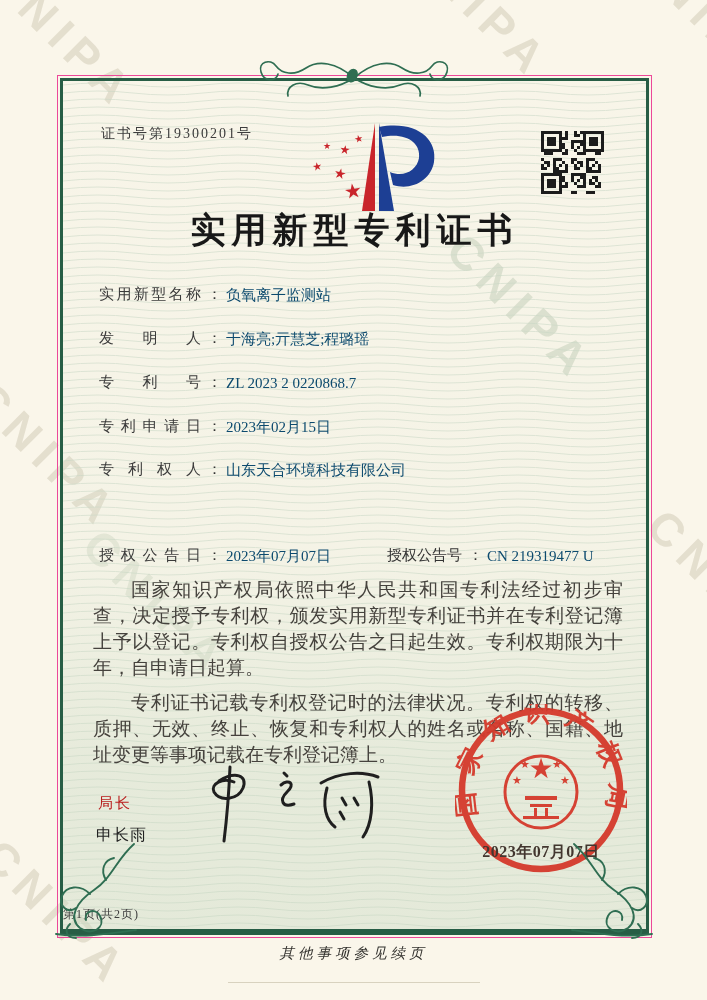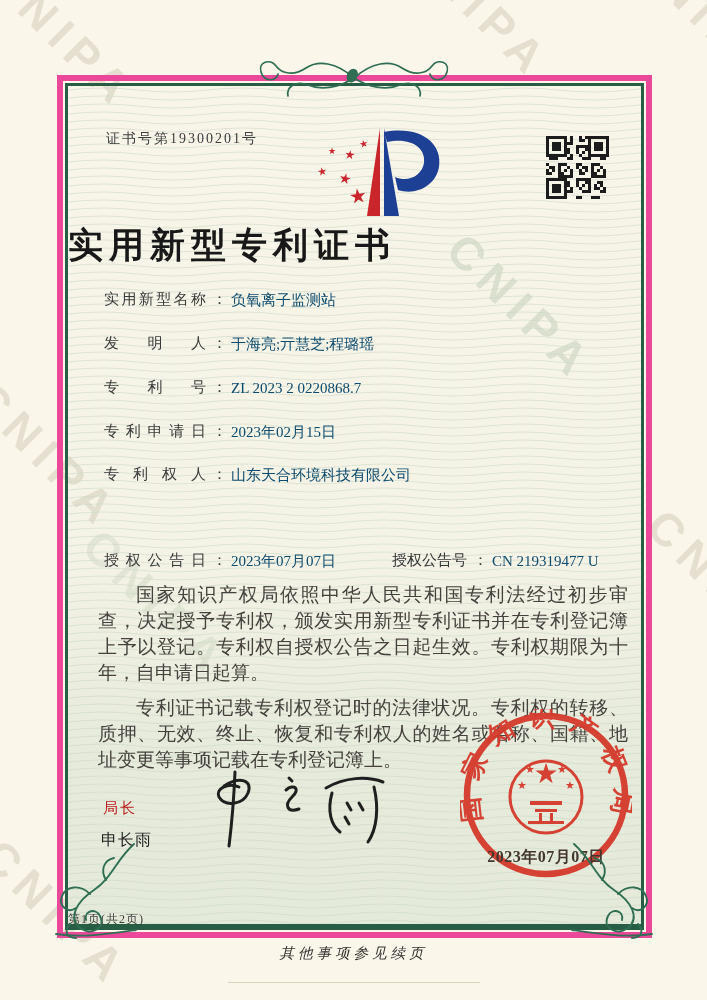--- a/index.html
+++ b/index.html
@@ -7,33 +7,33 @@
   .page{position:relative;width:707px;height:1000px;background:#faf6ea;overflow:hidden;margin:0 auto;}
 
   
   .wm{position:absolute;z-index:1;font-family:"Liberation Sans","DejaVu Sans",sans-serif;
       font-weight:bold;font-size:46px;letter-spacing:9px;color:rgba(178,170,142,0.30);
       transform:rotate(45deg);white-space:nowrap;pointer-events:none;}
   .wm.green{color:rgba(160,176,150,0.32);}
 
   
   .frame{position:absolute;left:57px;top:75px;width:595px;height:863px;z-index:2;
-         border:6px solid #ec4899;padding:2px;box-sizing:border-box;}
+         border:1px solid #ec4899;padding:2px;box-sizing:border-box;}
   .frame-inner{position:relative;width:100%;height:100%;box-sizing:border-box;
          border:3px solid #275d45;border-bottom-width:6px;}
   .waves{position:absolute;left:0;top:0;width:100%;height:100%;opacity:.55;}
   .tint{position:absolute;left:0;top:0;width:100%;height:100%;
         background:linear-gradient(180deg,rgba(214,226,208,0.05) 0%,rgba(206,222,201,0.12) 55%,rgba(198,216,194,0.38) 80%,rgba(198,216,194,0.42) 100%);}
   .flourish{position:absolute;z-index:3;}
 
   
   .cert-no{position:absolute;left:38px;top:44px;font-size:14px;letter-spacing:2px;color:#3c3c3c;z-index:4;}
   .logo{position:absolute;left:238px;top:36px;width:158px;height:104px;z-index:4;}
   .qr{position:absolute;left:478px;top:50px;width:63px;height:63px;z-index:4;}
-  .title{position:absolute;left:0;top:136px;width:100%;font-size:35px;
+  .title{position:absolute;left:0;top:126px;width:100%;text-align:center;font-size:35px;
          font-weight:700;letter-spacing:6px;color:#181818;z-index:4;}
 
   
   .field-row{position:absolute;left:36px;font-size:15px;color:#333;z-index:4;white-space:nowrap;}
   .flabel{display:inline-block;width:102px;text-align:justify;text-align-last:justify;
           vertical-align:top;color:#3a3a3a;}
   .fcolon{display:inline-block;margin:0 4px 0 6px;vertical-align:top;}
   .fvalue{display:inline-block;max-width:425px;white-space:normal;vertical-align:top;
           line-height:21px;color:#0c4a6e;}
   .pair2{margin-left:56px;text-align:center;}

